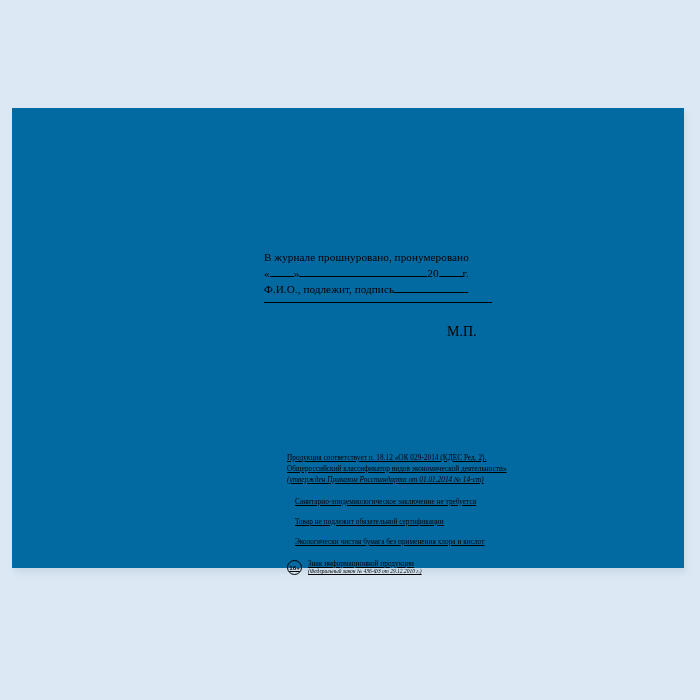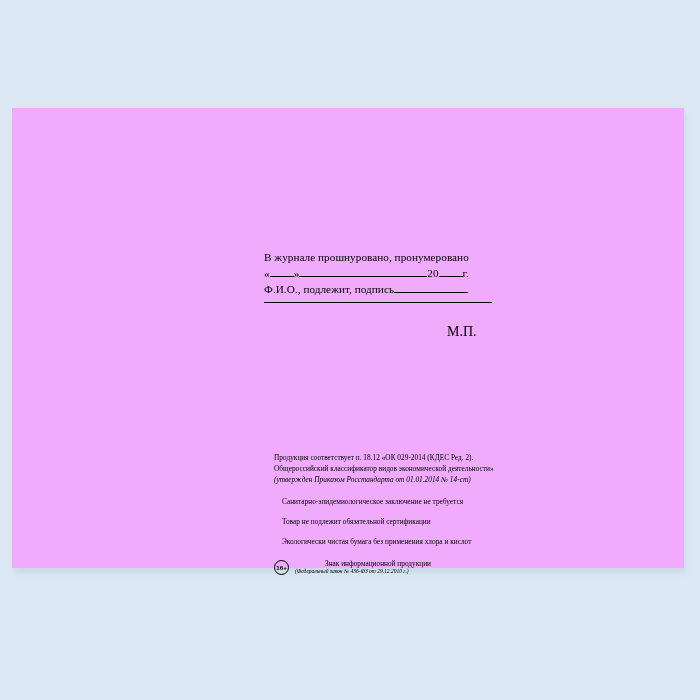--- a/index.html
+++ b/index.html
@@ -27,21 +27,21 @@
     background: rgba(120, 145, 170, 0.18);
     filter: blur(3px);
     border-radius: 2px;
   }
   .page {
     position: absolute;
     left: 12px;
     top: 108px;
     width: 672px;
     height: 460px;
-    background: #f0abfc;
+    background: #0369a1;
     box-sizing: border-box;
   }
   
   .cert-block {
     position: absolute;
     left: 252px;
     top: 142px;
     width: 250px;
     color: #000;
     font-size: 11.2px;
@@ -69,24 +69,25 @@
   }
   .mp {
     position: absolute;
     left: 183px;
     top: 72px;
     font-size: 14px;
   }
   
   .legal-block {
     position: absolute;
-    left: 262px;
+    left: 275px;
     top: 345px;
     width: 260px;
     color: #000;
+    text-decoration: underline;
   }
   .legal-main {
     font-size: 7.3px;
     line-height: 1.5;
     letter-spacing: 0.02px;
   }
   .legal-main .it {
     font-style: italic;
   }
   .legal-item {
@@ -113,21 +114,20 @@
     font-weight: bold;
     flex: 0 0 auto;
     box-sizing: border-box;
   }
   .info-text {
     margin-left: 6px;
   }
   .info-title {
     font-size: 7.3px;
     line-height: 1.3;
-    margin-left: 30px;
   }
   .info-sub {
     font-size: 5.5px;
     font-style: italic;
     line-height: 1.3;
   }
 </style>
 </head>
 <body>
 

